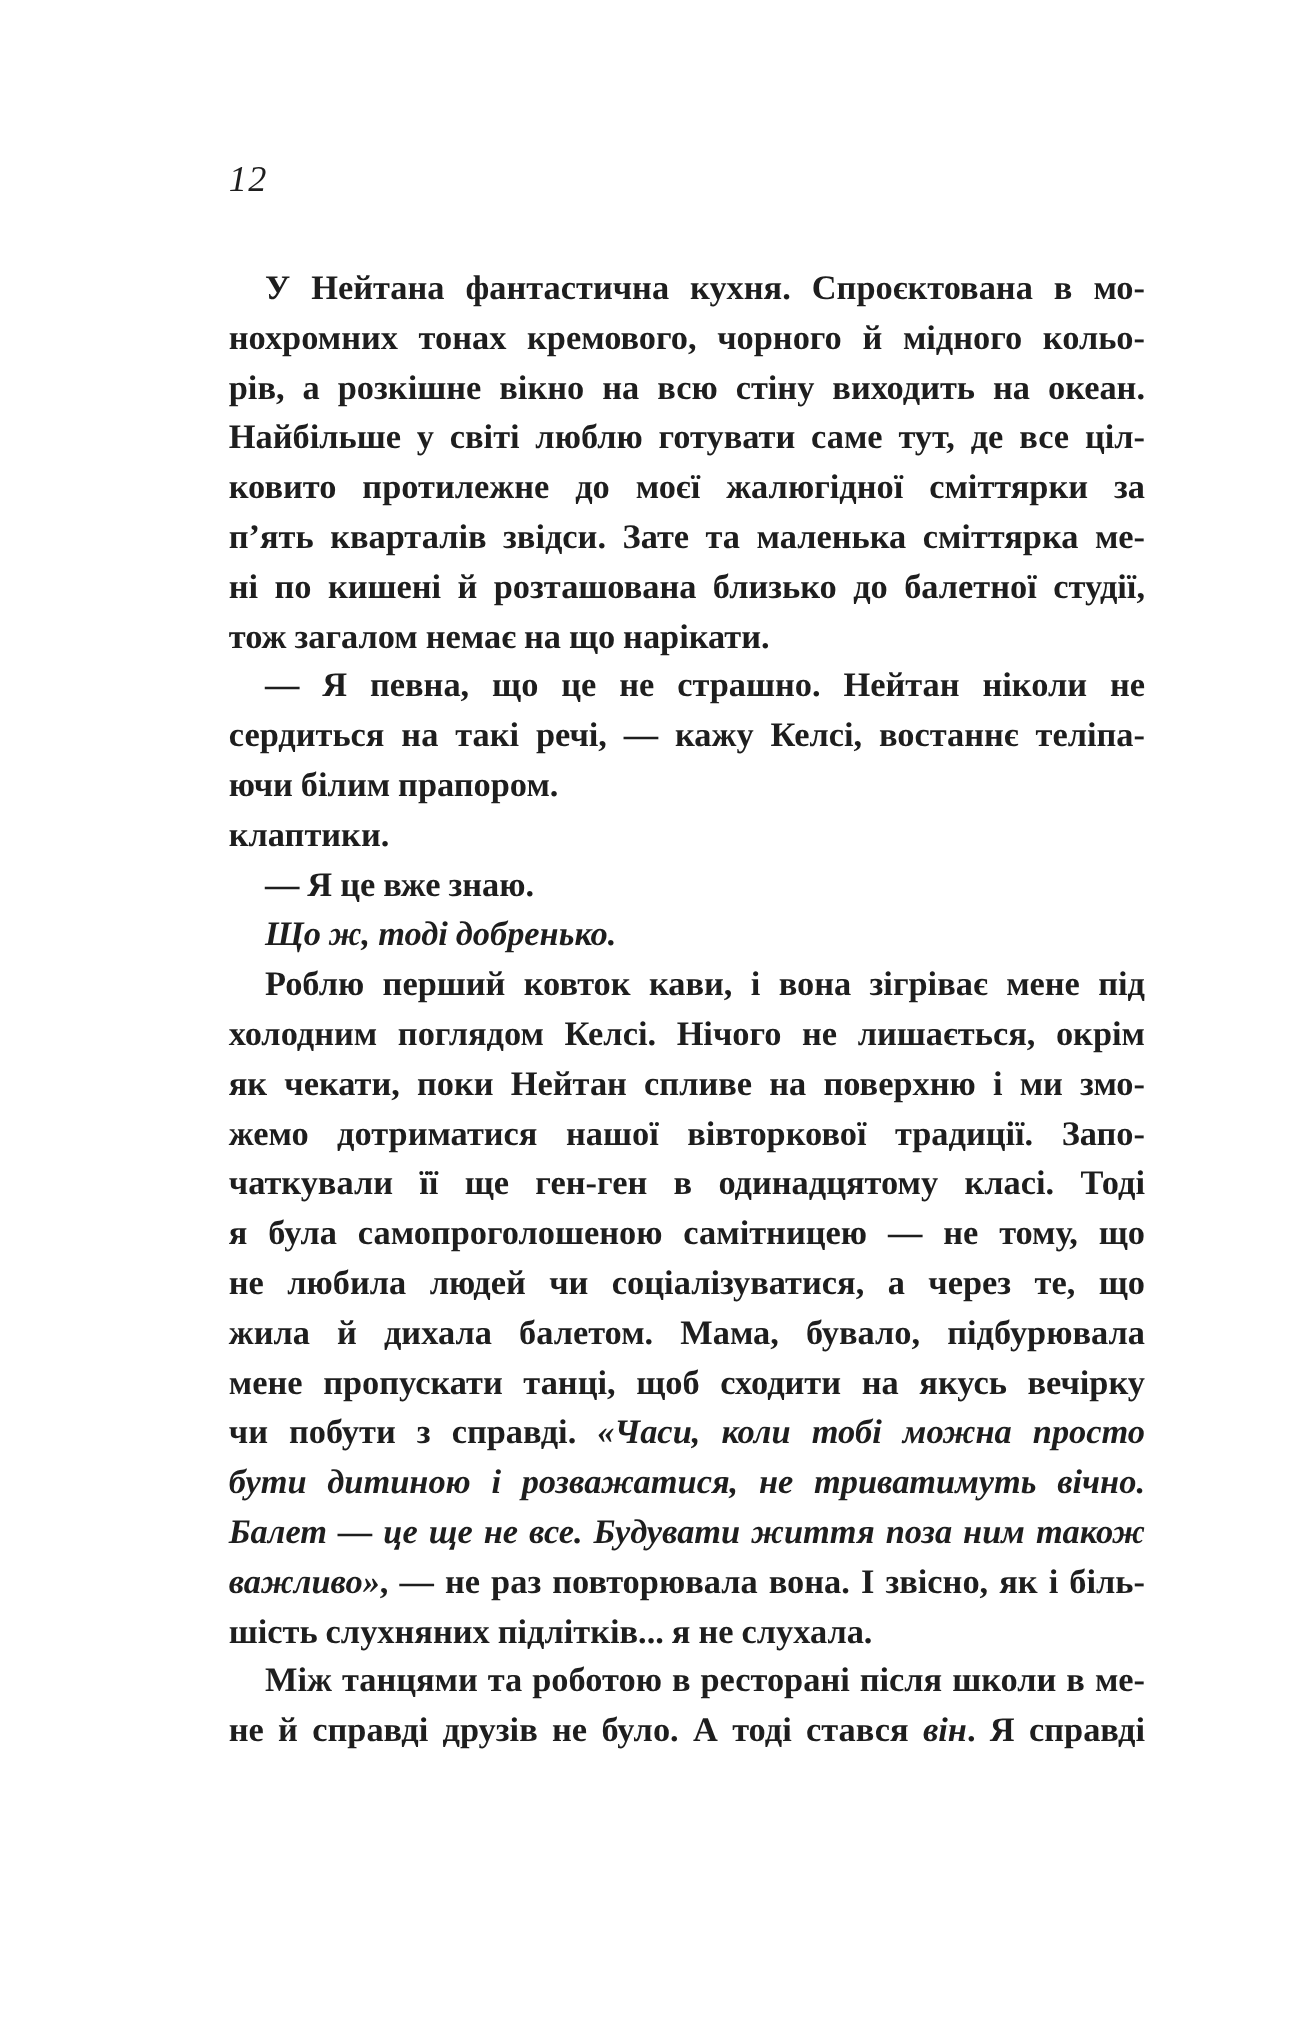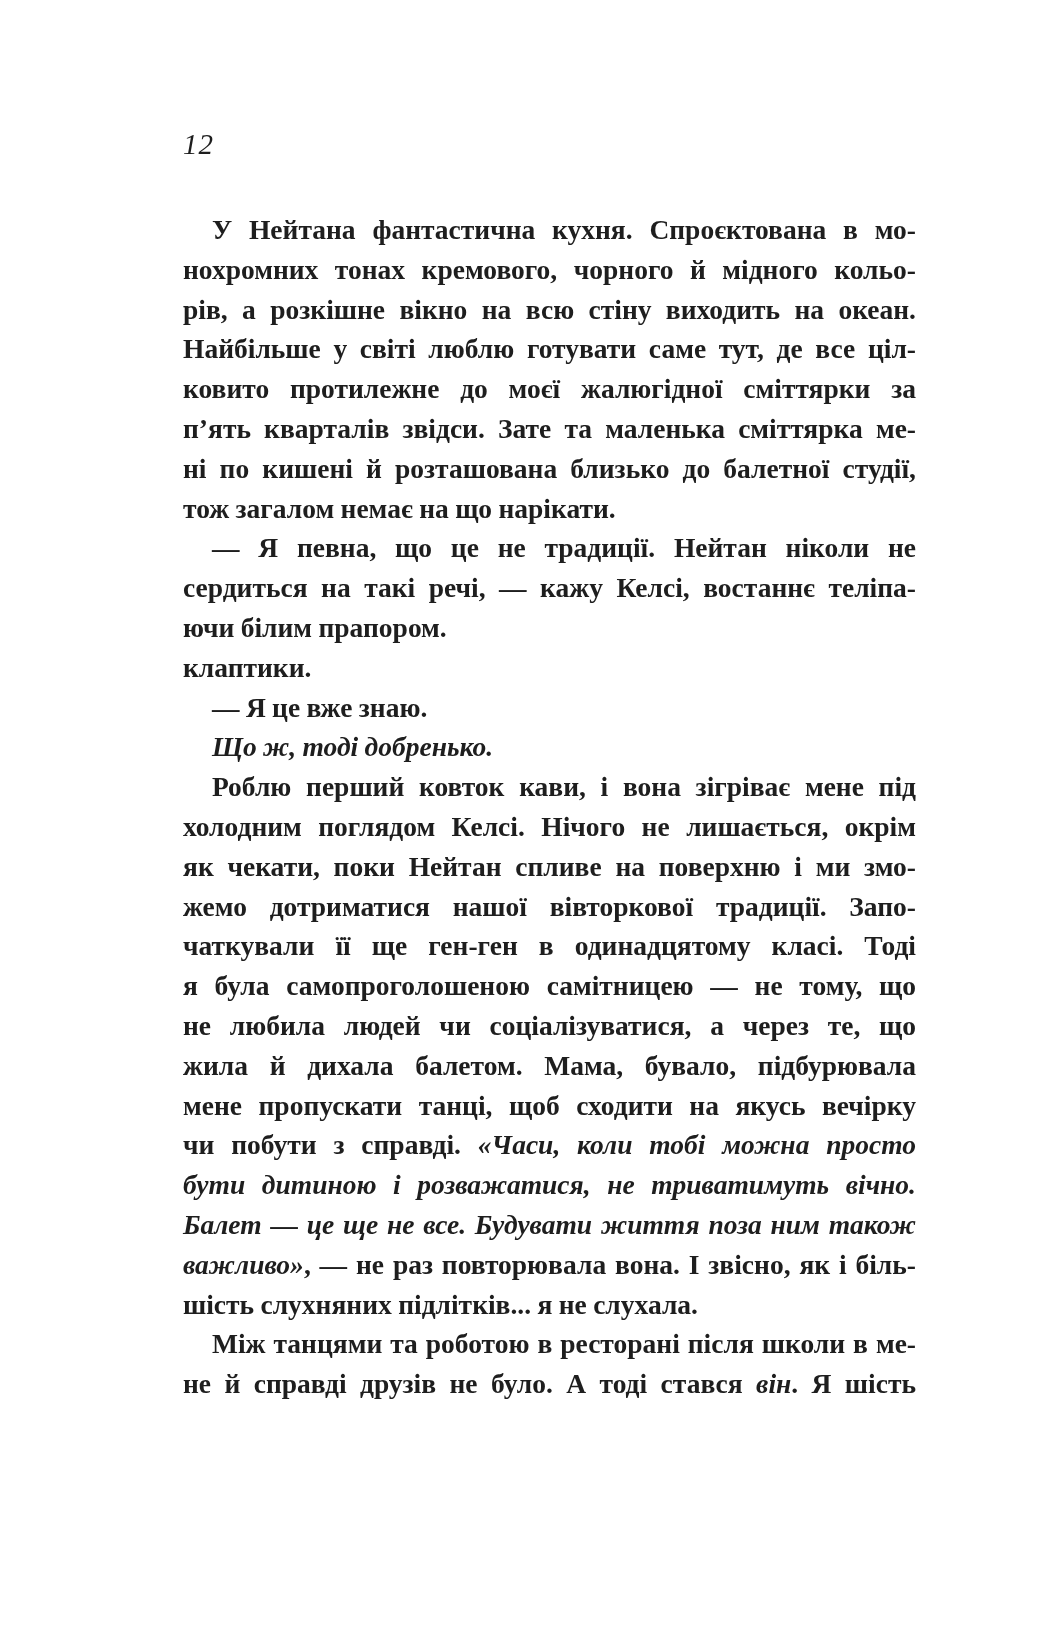--- a/index.html
+++ b/index.html
@@ -58,21 +58,21 @@
         <div class="line indent"><span class="seg">У Нейтана фантастична кухня. Спроєктована в мо-</span></div>
         <div class="line"><span class="seg">нохромних тонах кремового, чорного й мідного кольо-</span></div>
         <div class="line"><span class="seg">рів, а розкішне вікно на всю стіну виходить на океан.</span></div>
         <div class="line"><span class="seg">Найбільше у світі люблю готувати саме тут, де все ціл-</span></div>
         <div class="line"><span class="seg">ковито протилежне до моєї жалюгідної сміттярки за</span></div>
         <div class="line"><span class="seg">п’ять кварталів звідси. Зате та маленька сміттярка ме-</span></div>
         <div class="line"><span class="seg">ні по кишені й розташована близько до балетної студії,</span></div>
         <div class="line last"><span class="seg">тож загалом немає на що нарікати.</span></div>
       </div>
       <div>
-        <div class="line indent"><span class="seg">— Я певна, що це не традиції. Нейтан ніколи не</span></div>
+        <div class="line indent"><span class="seg">— Я певна, що це не страшно. Нейтан ніколи не</span></div>
         <div class="line"><span class="seg">сердиться на такі речі, — кажу Келсі, востаннє теліпа-</span></div>
         <div class="line last"><span class="seg">ючи білим прапором.</span></div>
       </div>
       <div>
         <div class="line last"><span class="seg">клаптики.</span></div>
       </div>
       <div>
         <div class="line indent last"><span class="seg">— Я це вже знаю.</span></div>
       </div>
       <div>
@@ -89,16 +89,16 @@
         <div class="line"><span class="seg">жила й дихала балетом. Мама, бувало, підбурювала</span></div>
         <div class="line"><span class="seg">мене пропускати танці, щоб сходити на якусь вечірку</span></div>
         <div class="line"><span class="seg">чи побути з справді. </span><span class="seg it">«Часи, коли тобі можна просто</span></div>
         <div class="line"><span class="seg it">бути дитиною і розважатися, не триватимуть вічно.</span></div>
         <div class="line"><span class="seg it">Балет — це ще не все. Будувати життя поза ним також</span></div>
         <div class="line"><span class="seg it">важливо»</span><span class="seg">, — не раз повторювала вона. І звісно, як і біль-</span></div>
         <div class="line last"><span class="seg">шість слухняних підлітків... я не слухала.</span></div>
       </div>
       <div>
         <div class="line indent"><span class="seg">Між танцями та роботою в ресторані після школи в ме-</span></div>
-        <div class="line"><span class="seg">не й справді друзів не було. А тоді стався </span><span class="seg it">він</span><span class="seg">. Я шість</span></div>
+        <div class="line"><span class="seg">не й справді друзів не було. А тоді стався </span><span class="seg it">він</span><span class="seg">. Я справді</span></div>
       </div>
     </div>
 </div>
 
 </body></html>

